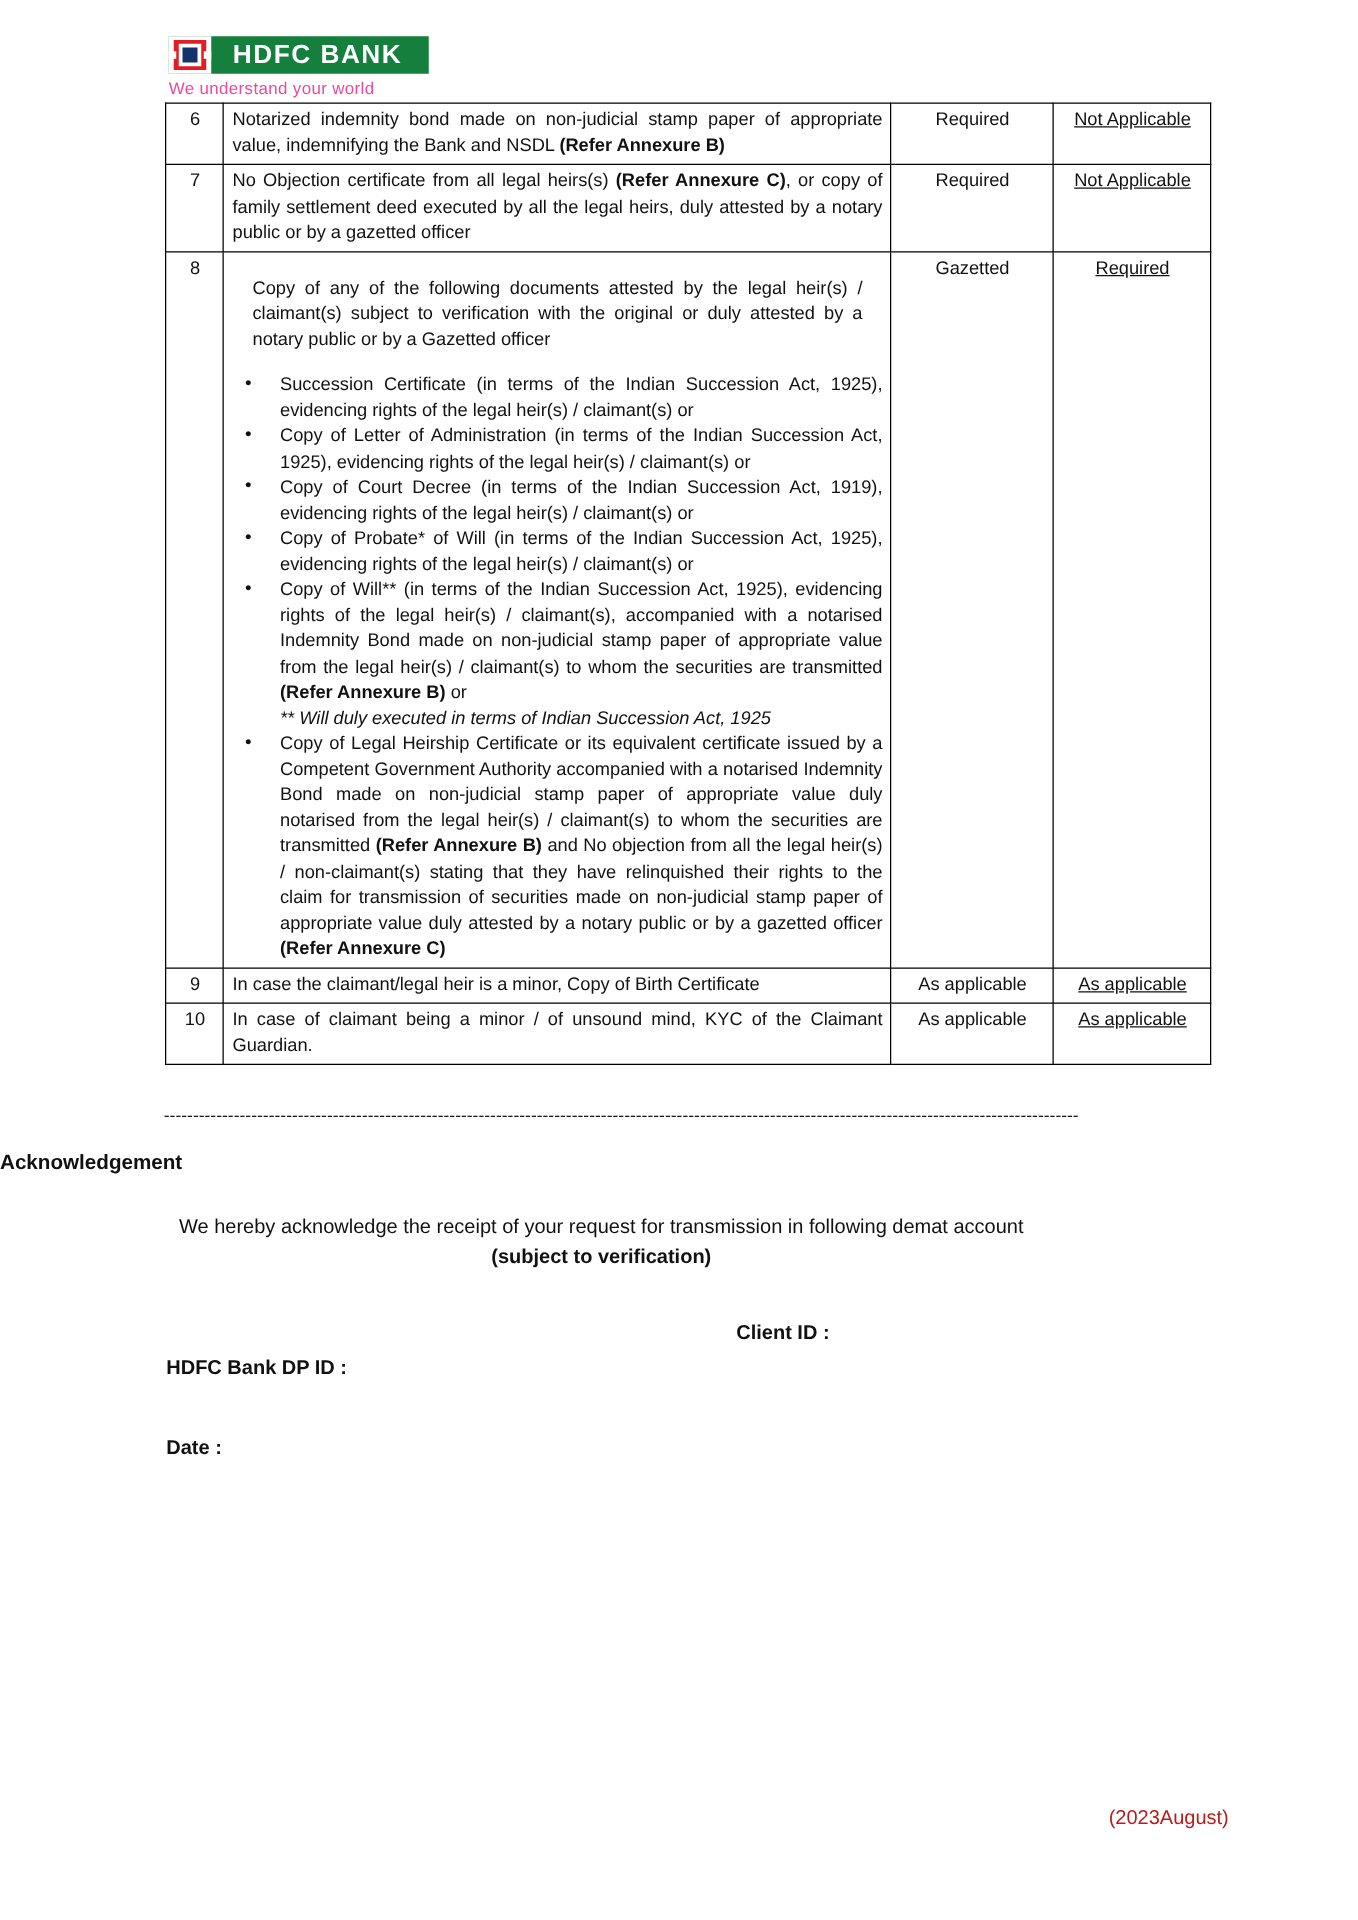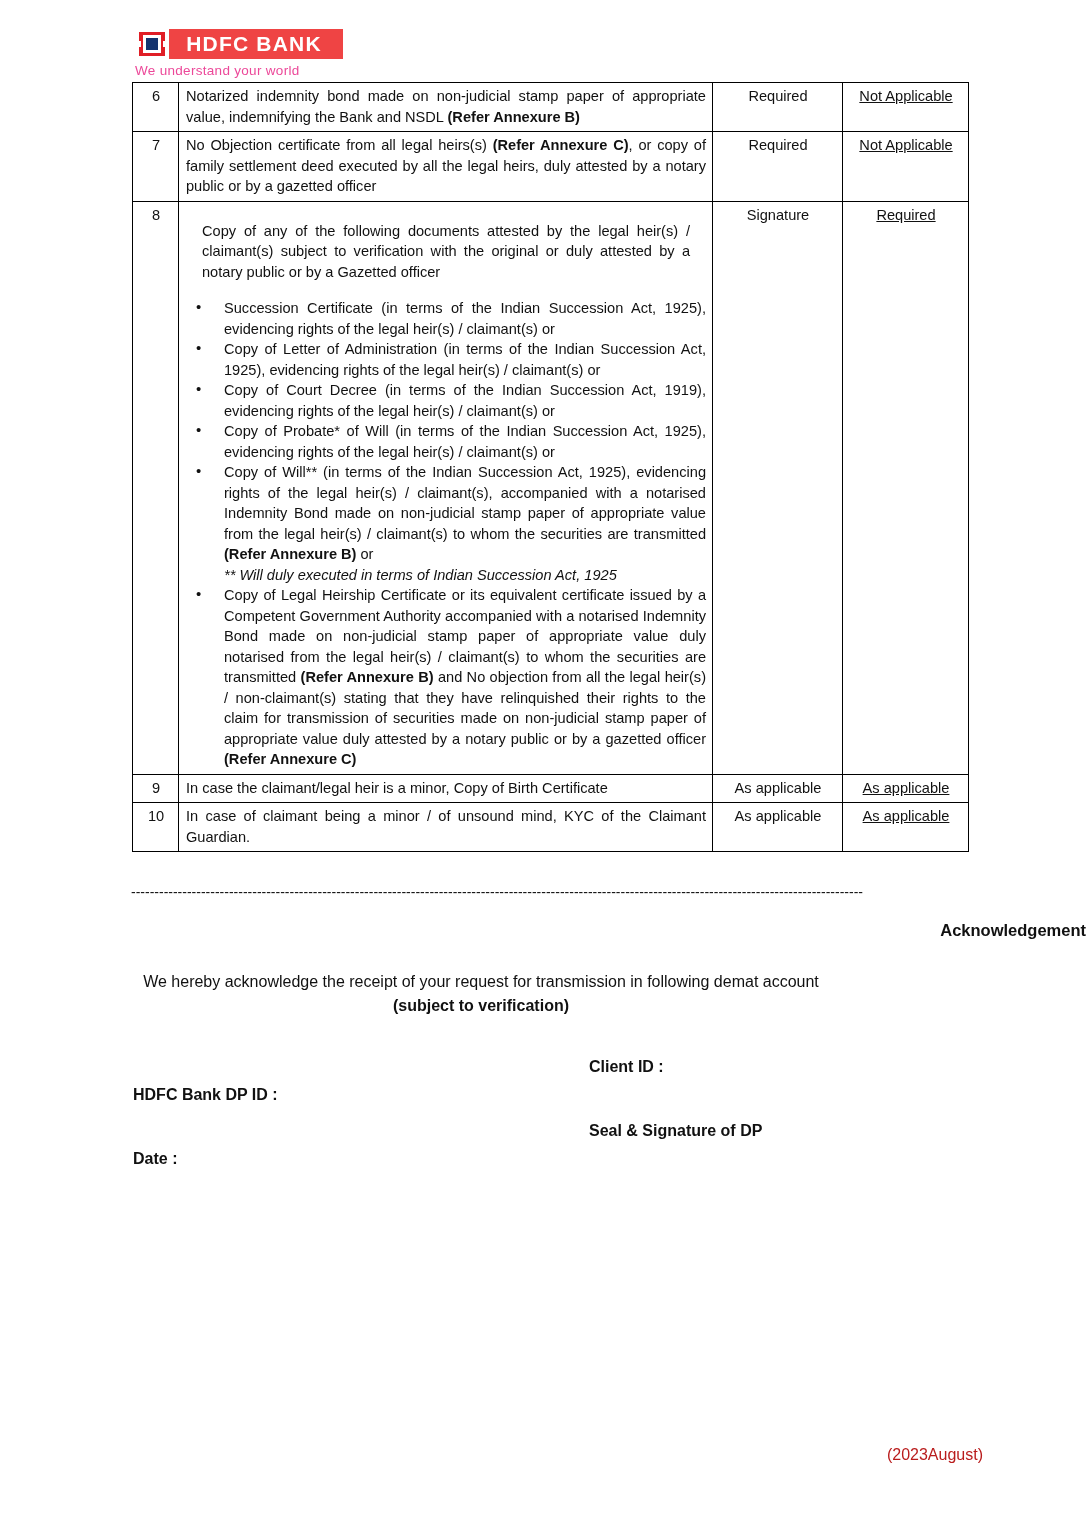--- a/index.html
+++ b/index.html
@@ -27,21 +27,21 @@
   
   .logo-block {
     position: absolute;
     left: 135px;
     top: 29px;
     width: 240px;
   }
   .logo-bar {
     display: flex;
     align-items: stretch;
-    background: #ef4444;
+    background: #15803d;
     height: 30px;
     width: 208px;
     box-sizing: border-box;
   }
   .logo-mark {
     width: 34px;
     height: 30px;
     background: #ffffff;
     position: relative;
     flex: 0 0 34px;
@@ -165,21 +165,21 @@
     color: #1a1a1a;
     font-family: "Liberation Sans", sans-serif;
   }
 
   
   .ack-title {
     position: absolute;
     left: 0;
     top: 921px;
     width: 1086px;
-    text-align: right;
+    text-align: left;
     font-size: 16.5px;
     font-weight: bold;
     color: #111111;
   }
   .ack-body {
     position: absolute;
     left: 0;
     top: 970px;
     width: 962px;
     text-align: center;
@@ -263,21 +263,21 @@
           <p class="desc-para">Copy of any of the following documents attested by the legal heir(s) / claimant(s) subject to verification with the original or duly attested by a notary public or by a Gazetted officer</p>
           <ul class="bullets">
               <li>Succession Certificate (in terms of the Indian Succession Act, 1925), evidencing rights of the legal heir(s) / claimant(s) or</li>
               <li>Copy of Letter of Administration (in terms of the Indian Succession Act, 1925), evidencing rights of the legal heir(s) / claimant(s) or</li>
               <li>Copy of Court Decree (in terms of the Indian Succession Act, 1919), evidencing rights of the legal heir(s) / claimant(s) or</li>
               <li>Copy of Probate* of Will (in terms of the Indian Succession Act, 1925), evidencing rights of the legal heir(s) / claimant(s) or</li>
               <li>Copy of Will** (in terms of the Indian Succession Act, 1925), evidencing rights of the legal heir(s) / claimant(s), accompanied with a notarised Indemnity Bond made on non-judicial stamp paper of appropriate value from the legal heir(s) / claimant(s) to whom the securities are transmitted <b>(Refer Annexure B)</b> or<br><i>** Will duly executed in terms of Indian Succession Act, 1925</i></li>
               <li>Copy of Legal Heirship Certificate or its equivalent certificate issued by a Competent Government Authority accompanied with a notarised Indemnity Bond made on non-judicial stamp paper of appropriate value duly notarised from the legal heir(s) / claimant(s) to whom the securities are transmitted <b>(Refer Annexure B)</b> and No objection from all the legal heir(s) / non-claimant(s) stating that they have relinquished their rights to the claim for transmission of securities made on non-judicial stamp paper of appropriate value duly attested by a notary public or by a gazetted officer <b>(Refer Annexure C)</b></li>
             </ul>
         </td>
-        <td class="col-c">Signature</td>
+        <td class="col-c">Gazetted</td>
         <td class="col-d">Required</td>
       </tr>
       <tr>
         <td class="col-num">9</td>
         <td class="col-desc">In case the claimant/legal heir is a minor, Copy of Birth Certificate</td>
         <td class="col-c">As applicable</td>
         <td class="col-d">As applicable</td>
       </tr>
       <tr>
         <td class="col-num">10</td>
@@ -296,19 +296,18 @@
     <span class="strong-line">(subject to verification)</span>
   </div>
 
   <div class="fields">
     <div class="field-row">
       <div class="field-left">HDFC Bank DP ID :</div>
       <div class="field-right">Client ID :</div>
     </div>
     <div class="field-row">
       <div class="field-left">Date :</div>
-      <div class="field-right">Seal &amp; Signature of DP</div>
     </div>
   </div>
 
   <div class="footer-date">(2023August)</div>
 
 </div>
 
 </body></html>

